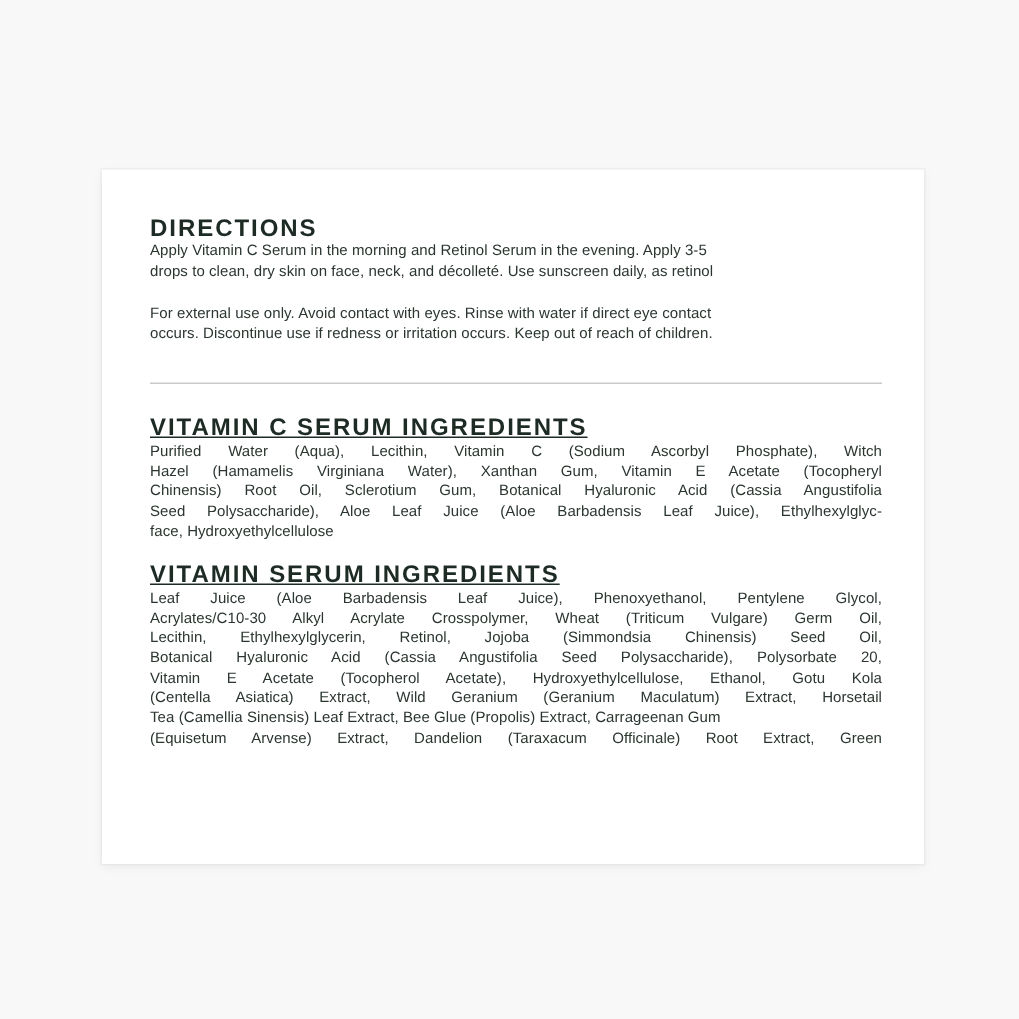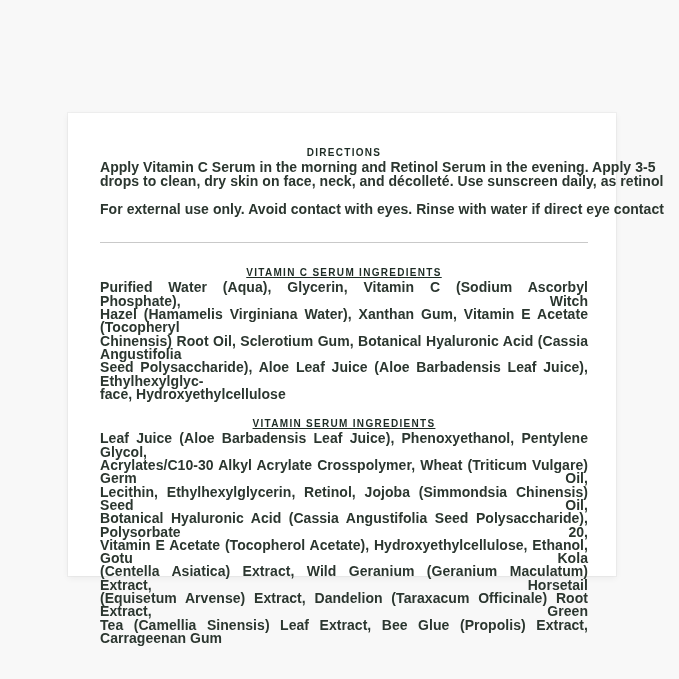--- a/index.html
+++ b/index.html
@@ -15,34 +15,32 @@
     position: absolute;
     left: 68px;
     top: 113px;
     width: 548px;
     height: 463px;
     background: #ffffff;
     padding: 33px 28px 0 32px;
     box-shadow: 0 0 0 1px rgba(0,0,0,0.03), 0 2px 7px rgba(0,0,0,0.06);
   }
   .section-heading {
-    font-size: 10px;
+    font-size: 16px;
     font-weight: bold;
     letter-spacing: 1.3px;
     line-height: 13.3px;
     color: #1d2b24;
     margin-bottom: 2px;
-    text-align: center;
   }
   .body-copy {
-    font-size: 14px;
+    font-size: 10px;
     line-height: 13.3px;
     color: #2b362f;
     letter-spacing: 0.05px;
-    font-weight: bold;
   }
   .text-line { min-height: 13.3px; }
   .nowrap-lines .text-line { white-space: nowrap; }
   .justify .text-line {
     text-align: justify;
     text-align-last: justify;
   }
   .justify .text-line.last-line {
     text-align-last: left;
   }
@@ -62,43 +60,44 @@
 <div class="label-card">
 
   <div class="directions-section">
     <div class="section-heading">DIRECTIONS</div>
     <div class="body-copy nowrap-lines directions-para-1">
         <div class="text-line">Apply Vitamin C Serum in the morning and Retinol Serum in the evening. Apply 3-5</div>
         <div class="text-line">drops to clean, dry skin on face, neck, and décolleté. Use sunscreen daily, as retinol</div>
       </div>
     <div class="body-copy nowrap-lines">
         <div class="text-line">For external use only. Avoid contact with eyes. Rinse with water if direct eye contact</div>
+        <div class="text-line last-line">occurs. Discontinue use if redness or irritation occurs. Keep out of reach of children.</div>
       </div>
   </div>
 
   <hr class="section-divider">
 
   <div class="vitamin-c-section">
     <div class="section-heading ingredients-section-heading">VITAMIN C SERUM INGREDIENTS</div>
     <div class="body-copy justify">
-        <div class="text-line">Purified Water (Aqua), Glycerin, Vitamin C (Sodium Ascorbyl Phosphate), Witch</div>
+        <div class="text-line">Purified Water (Aqua), Lecithin, Vitamin C (Sodium Ascorbyl Phosphate), Witch</div>
         <div class="text-line">Hazel (Hamamelis Virginiana Water), Xanthan Gum, Vitamin E Acetate (Tocopheryl</div>
         <div class="text-line">Chinensis) Root Oil, Sclerotium Gum, Botanical Hyaluronic Acid (Cassia Angustifolia</div>
         <div class="text-line">Seed Polysaccharide), Aloe Leaf Juice (Aloe Barbadensis Leaf Juice), Ethylhexylglyc-</div>
         <div class="text-line last-line">face, Hydroxyethylcellulose</div>
       </div>
   </div>
 
   <div class="retinol-section">
     <div class="section-heading ingredients-section-heading">VITAMIN SERUM INGREDIENTS</div>
     <div class="body-copy justify">
         <div class="text-line">Leaf Juice (Aloe Barbadensis Leaf Juice), Phenoxyethanol, Pentylene Glycol,</div>
         <div class="text-line">Acrylates/C10-30 Alkyl Acrylate Crosspolymer, Wheat (Triticum Vulgare) Germ Oil,</div>
         <div class="text-line">Lecithin, Ethylhexylglycerin, Retinol, Jojoba (Simmondsia Chinensis) Seed Oil,</div>
         <div class="text-line">Botanical Hyaluronic Acid (Cassia Angustifolia Seed Polysaccharide), Polysorbate 20,</div>
         <div class="text-line">Vitamin E Acetate (Tocopherol Acetate), Hydroxyethylcellulose, Ethanol, Gotu Kola</div>
         <div class="text-line">(Centella Asiatica) Extract, Wild Geranium (Geranium Maculatum) Extract, Horsetail</div>
+        <div class="text-line last-line">Tea (Camellia Sinensis) Leaf Extract, Bee Glue (Propolis) Extract, Carrageenan Gum</div>
         <div class="text-line">(Equisetum Arvense) Extract, Dandelion (Taraxacum Officinale) Root Extract, Green</div>
-        <div class="text-line last-line">Tea (Camellia Sinensis) Leaf Extract, Bee Glue (Propolis) Extract, Carrageenan Gum</div>
       </div>
   </div>
 
 </div>
 
 </body></html>

